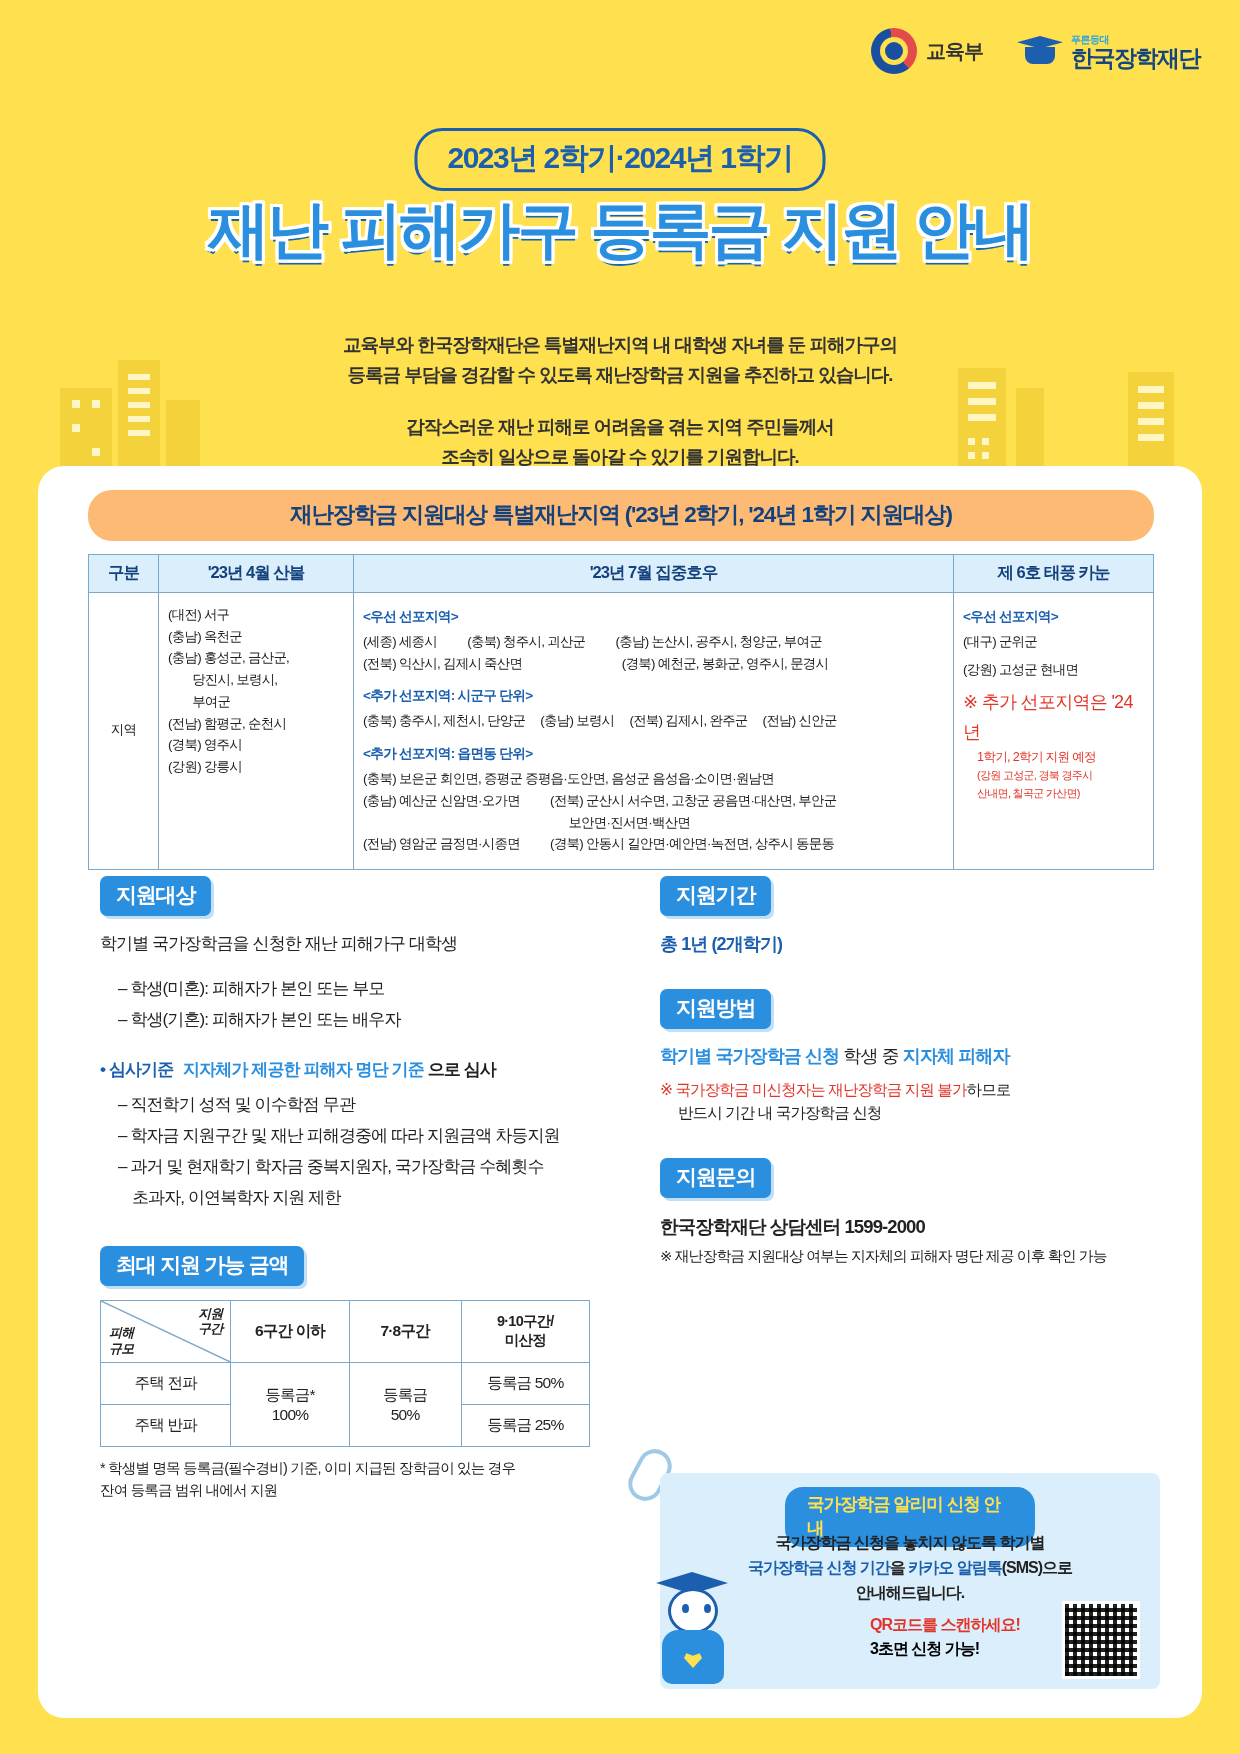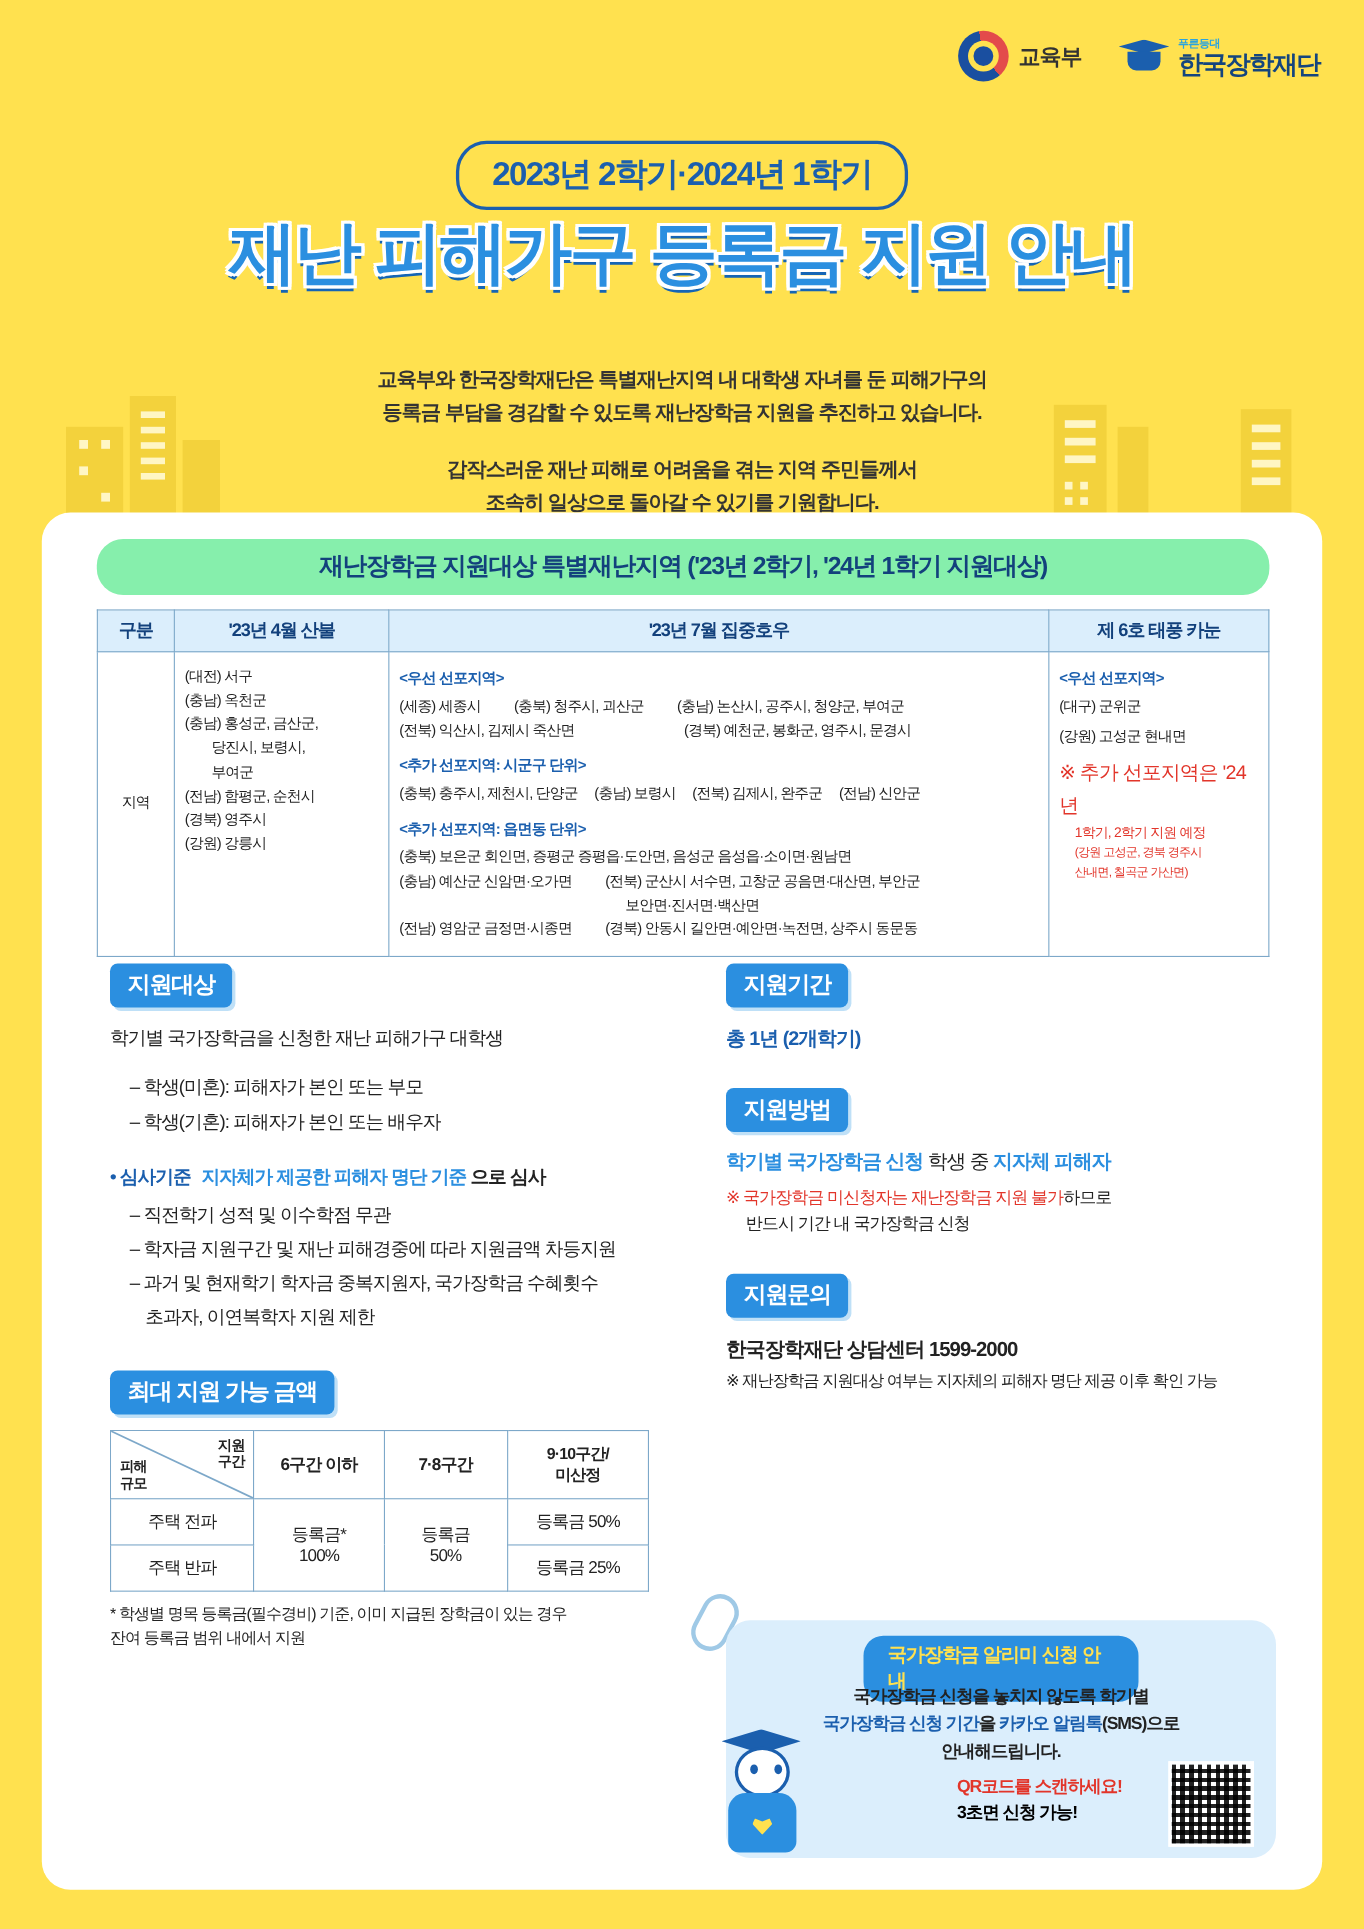--- a/index.html
+++ b/index.html
@@ -51,21 +51,21 @@
 
   
   .card {
     position:absolute; left:38px; top:466px; width:1164px; height:1252px;
     background:#fff; border-radius:26px;
   }
 
   
   .region-box { position:absolute; left:50px; top:24px; width:1066px; }
   .region-title {
-    text-align:center; background:#86efac; border-radius:24px;
+    text-align:center; background:#fdba74; border-radius:24px;
     font-size:22.5px; font-weight:bold; color:#13417c; letter-spacing:-1.2px;
     padding:9px 0 11px;
   }
   table.region { width:100%; border-collapse:collapse; margin-top:13px; table-layout:fixed; }
   table.region th, table.region td { border:1.5px solid #7da8c9; }
   table.region th {
     background:#dbeefc; font-size:16.5px; font-weight:bold; color:#13417c;
     padding:7px 0 8px; letter-spacing:-1px;
   }
   table.region td { vertical-align:top; padding:11px 9px 14px; font-size:13.4px; color:#222; letter-spacing:-.7px; line-height:1.62; }
@@ -92,30 +92,30 @@
   ul.plain li { margin:0 0 4px; }
   .bullet::before { content:"• "; color:#1b5fae; font-weight:bold; }
   .dash { padding-left:18px; }
   .dash::before { content:"– "; }
 
   
   table.amt { border-collapse:collapse; table-layout:fixed; width:490px; margin-top:14px; }
   table.amt th, table.amt td { border:1.5px solid #7da8c9; text-align:center; font-size:15.5px; color:#222; letter-spacing:-.8px; }
   table.amt th { background:#fff; font-weight:bold; padding:8px 2px; }
   table.amt td { padding:10px 2px; }
-  .diag { position:relative; height:62px; padding:6px !important; }
+  .diag { position:relative; height:62px; padding:6px !important;font-style:italic; }
   .diag .l1 { position:absolute; right:8px; top:5px; font-size:13px; line-height:1.2; text-align:right; }
   .diag .l2 { position:absolute; left:8px; bottom:5px; font-size:13px; line-height:1.2; text-align:left; }
   .diag svg { position:absolute; inset:0; width:100%; height:100%; }
   .foot-note { font-size:14.5px; color:#222; letter-spacing:-.8px; line-height:1.55; margin-top:10px; }
 
   
   .promo {
     position:absolute; left:622px; top:1007px; width:500px; height:216px;
-    background:#dbeefc; border-radius:22px;
+    background:#dbeefc; border-radius:8px;
   }
   .promo-pill {
     position:absolute; top:14px; left:50%; transform:translateX(-50%);
     background:#2b8fe0; color:#ffe14f; font-weight:bold; font-size:17.5px;
     letter-spacing:-1px; padding:5px 22px 7px; border-radius:18px;
   }
   .promo-text { position:absolute; top:58px; left:0; width:100%; text-align:center;
     font-size:16px; font-weight:bold; color:#222; letter-spacing:-1px; line-height:1.55; }
   .promo-text .b { color:#1b5fae; }
   .qr-line { position:absolute; left:210px; top:140px; font-size:16px; font-weight:bold; letter-spacing:-1px; line-height:1.5; }

